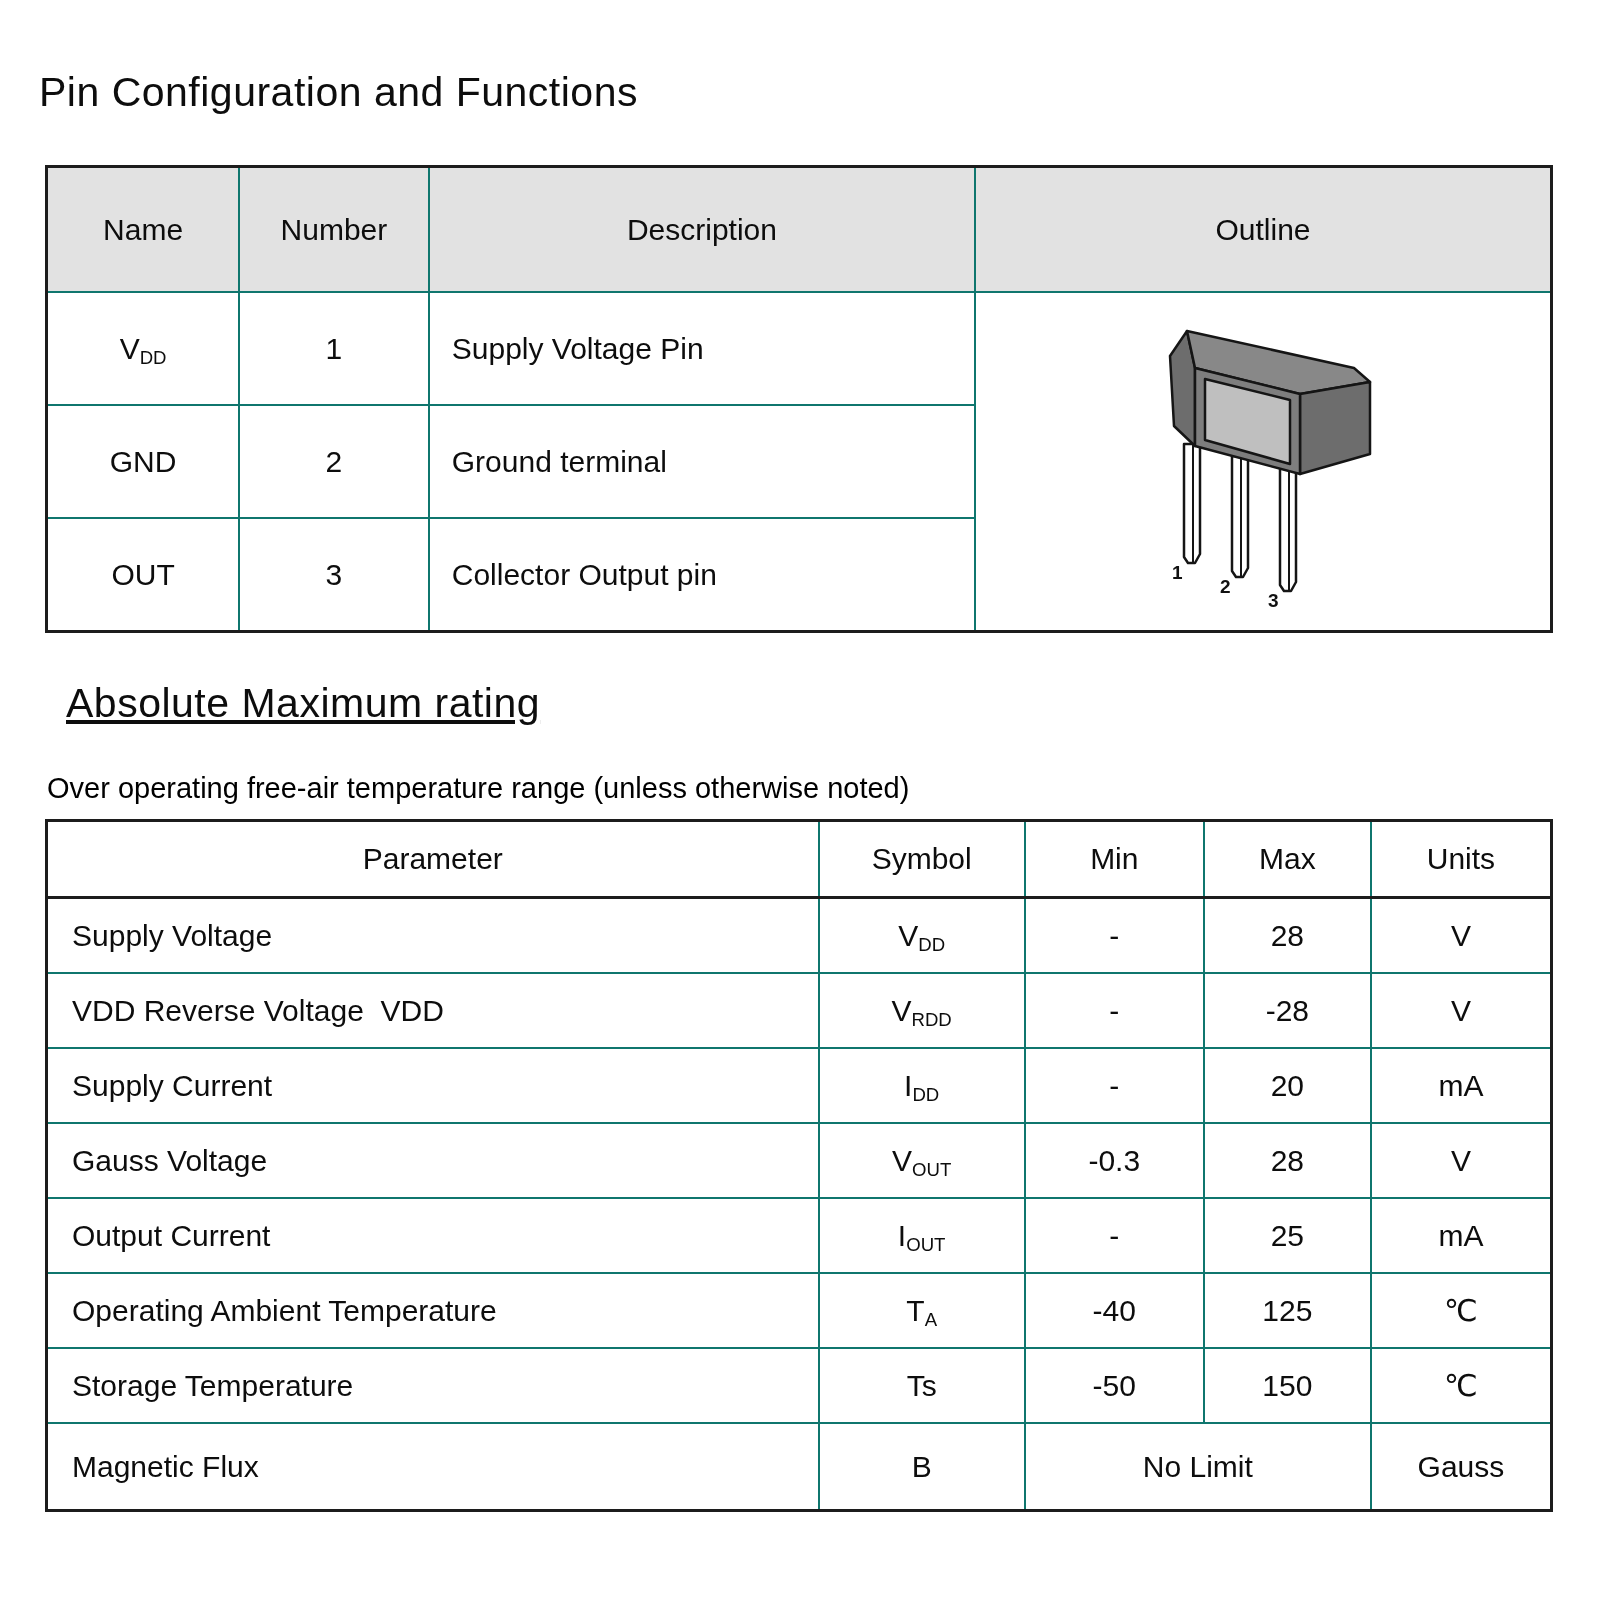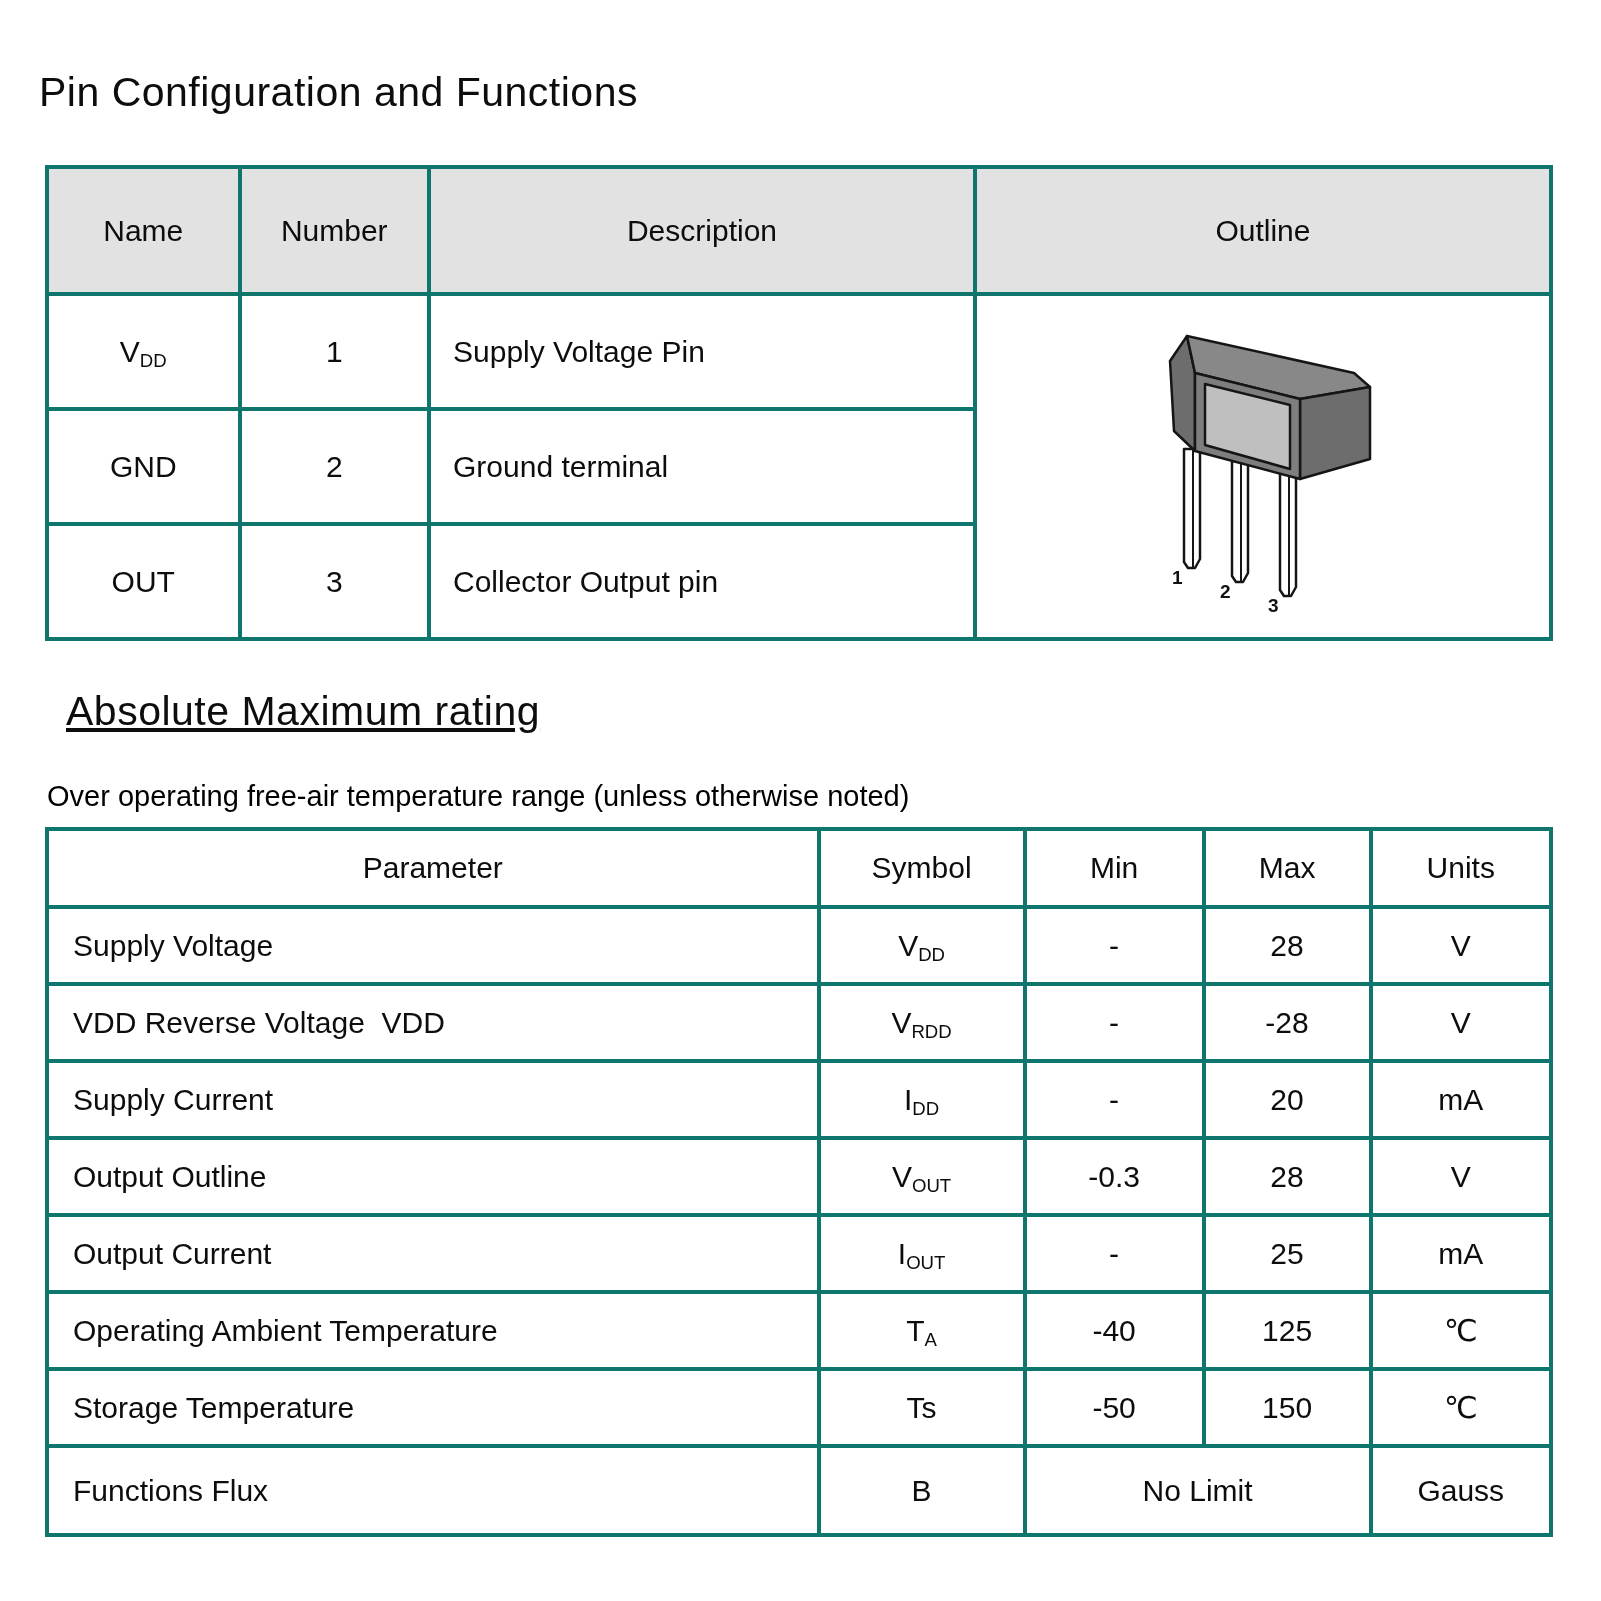--- a/index.html
+++ b/index.html
@@ -30,21 +30,21 @@
     margin: 46px 0 14px 47px;
   }
   table {
     border-collapse: collapse;
     table-layout: fixed;
     margin-left: 45px;
     width: 1508px;
     background: #ffffff;
   }
   td, th {
-    border: 4px solid #0f766e;
+    border: 2px solid #0f766e;
     font-size: 30px;
     font-weight: normal;
     color: #0d0d0d;
     vertical-align: middle;
     text-align: center;
     padding: 0;
     overflow: hidden;
   }
   .pin-table { margin-top: 50px; border: 3px solid #1c1c1c; }
   .pin-table th {
@@ -183,21 +183,21 @@
         <td>V</td>
       </tr>
       <tr>
         <td class="param-cell">Supply Current</td>
         <td><span>I</span><sub>DD</sub></td>
         <td>-</td>
         <td>20</td>
         <td>mA</td>
       </tr>
       <tr>
-        <td class="param-cell">Output Outline</td>
+        <td class="param-cell">Gauss Voltage</td>
         <td><span>V</span><sub>OUT</sub></td>
         <td>-0.3</td>
         <td>28</td>
         <td>V</td>
       </tr>
       <tr>
         <td class="param-cell">Output Current</td>
         <td><span>I</span><sub>OUT</sub></td>
         <td>-</td>
         <td>25</td>
@@ -211,21 +211,21 @@
         <td>℃</td>
       </tr>
       <tr>
         <td class="param-cell">Storage Temperature</td>
         <td><span>Ts</span><sub></sub></td>
         <td>-50</td>
         <td>150</td>
         <td>℃</td>
       </tr>
       <tr class="last-row">
-        <td class="param-cell">Functions Flux</td>
+        <td class="param-cell">Magnetic Flux</td>
         <td><span>B</span><sub></sub></td>
         <td colspan="2">No Limit</td>
         <td>Gauss</td>
       </tr>
     </tbody>
   </table>
 
 </div>
 
 </body></html>

